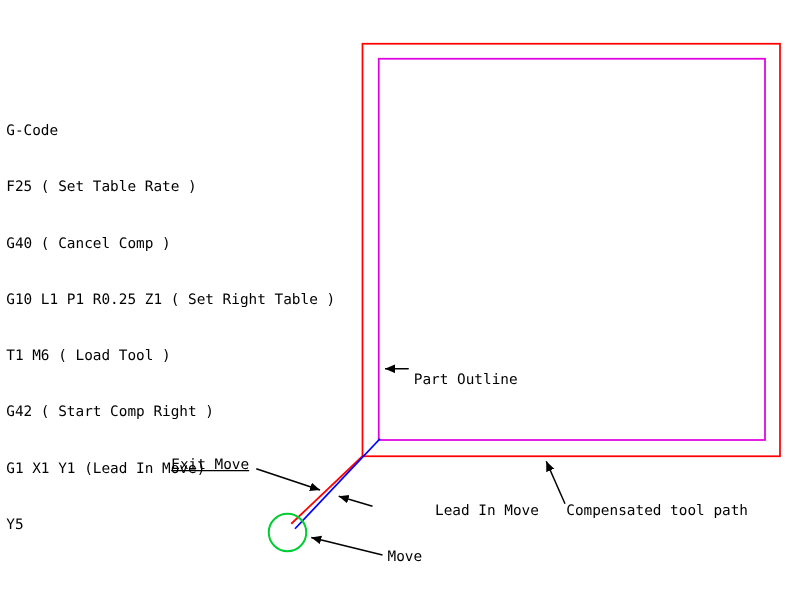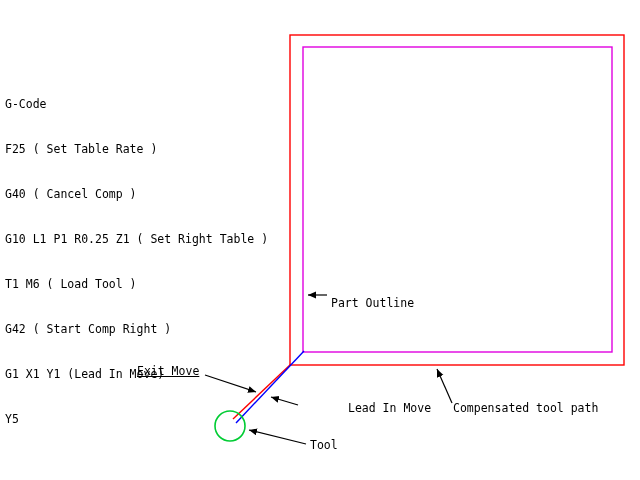--- a/index.html
+++ b/index.html
@@ -74,15 +74,15 @@
   
   
 </div>
 
 <div class="label" style="left:331px; top:296px;">Part Outline</div>
 
 <div class="label" style="left:137px; top:364px;text-decoration:underline;">Exit Move</div>
 
 <div class="label" style="left:301px; top:401px;margin-left:47px;">Lead In Move</div>
 
-<div class="label" style="left:310px; top:438px;">Tool</div>
+<div class="label" style="left:310px; top:438px;">Move</div>
 
 <div class="label" style="left:453px; top:401px;">Compensated tool path</div>
 
 </body></html>

